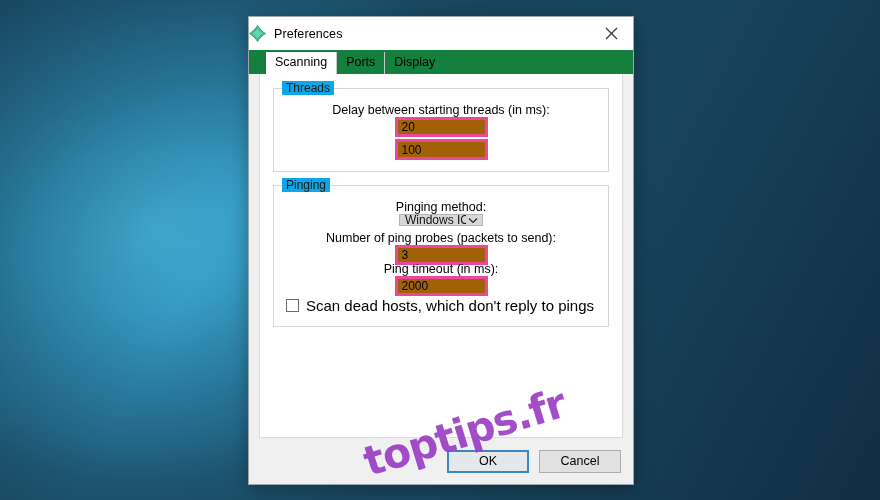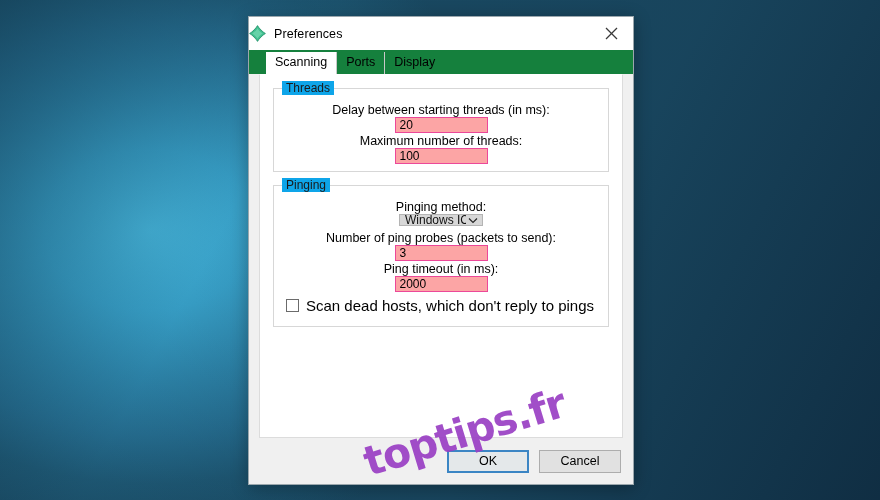--- a/index.html
+++ b/index.html
@@ -111,22 +111,22 @@
   }
   .row:last-child { margin-bottom: 0; }
   .row .lbl {
     font-size: 12.5px; color: #000;
     white-space: nowrap;
   }
   .row .spacer { flex: 1 1 auto; }
 
   input.txt {
     height: 21px;
-    border: 1px solid #ec4899;
-    background: #fca5a5;
+    border: 3px solid #ec4899;
+    background: #a16207;
     font-family: "Liberation Sans", sans-serif;
     font-size: 12px; color: #000;
     padding: 0 4px;
     outline: none;
   }
   .w-threads { width: 93px; }
   .w-ping { width: 93px; }
 
   
   .combo {
@@ -243,21 +243,20 @@
     <div class="group">
       <span class="legend">Threads</span>
 
       <div class="row">
         <span class="lbl">Delay between starting threads (in ms):</span>
         <span class="spacer"></span>
         <input class="txt w-threads" type="text" value="20" style="">
       </div>
 
       <div class="row">
-        <span class="lbl">Maximum number of threads:</span>
         <span class="spacer"></span>
         <input class="txt w-threads" type="text" value="100" style="">
       </div>
     </div>
 
     <div class="group">
       <span class="legend">Pinging</span>
 
       <div class="row">
         <span class="lbl">Pinging method:</span>

